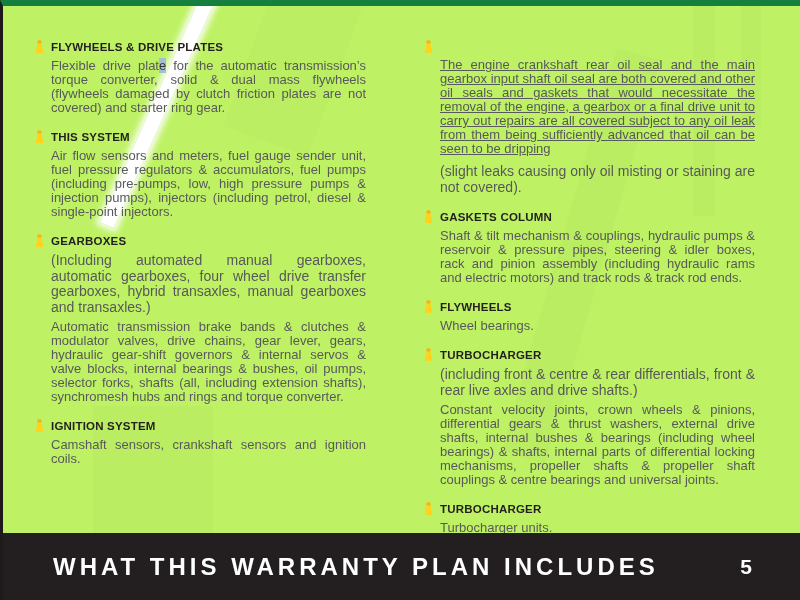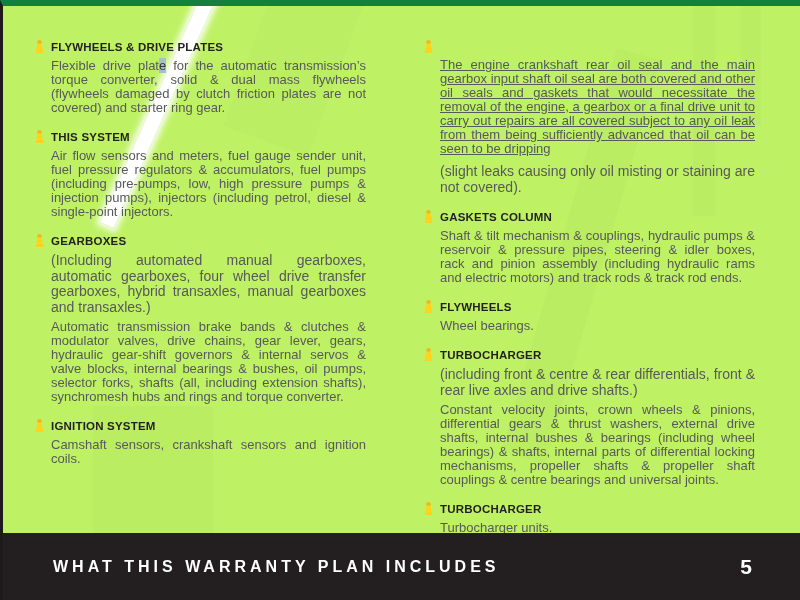--- a/index.html
+++ b/index.html
@@ -49,21 +49,21 @@
   .hl{background:#a3bfd1;color:#33393d;}
 
   .footer{
     position:absolute;left:0;right:0;bottom:0;height:67px;
     background:#231f20;
     display:flex;align-items:center;justify-content:space-between;
     padding:0 48px 0 50px;
     box-sizing:border-box;
   }
   .footer-title{
-    color:#ffffff;font-size:16px;font-weight:bold;letter-spacing:4px;
+    color:#ffffff;font-size:24px;font-weight:bold;letter-spacing:4px;
   }
   .footer-page{
     color:#ffffff;font-size:21px;font-weight:bold;
   }
 </style>
 </head>
 <body>
 
 <div class="page">
 

